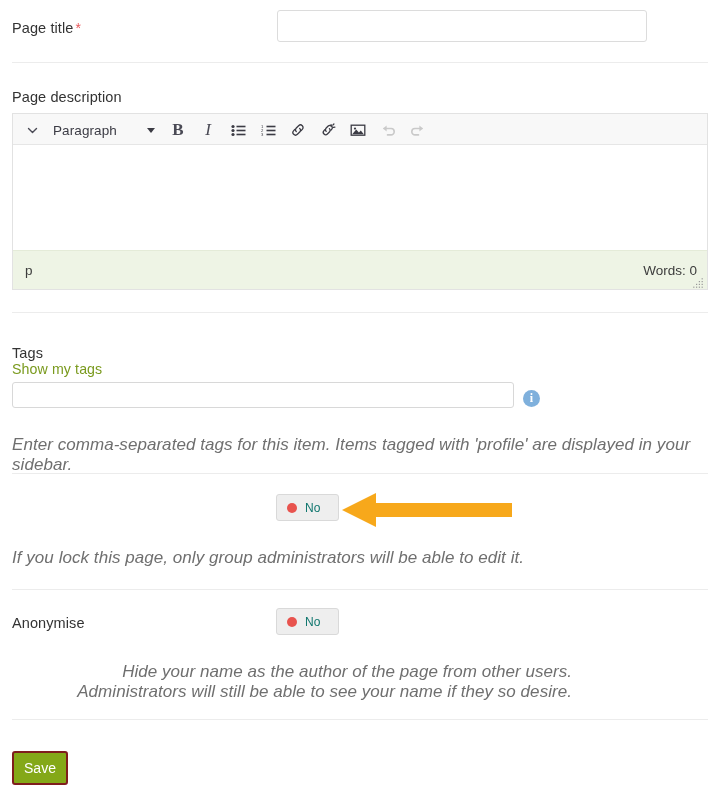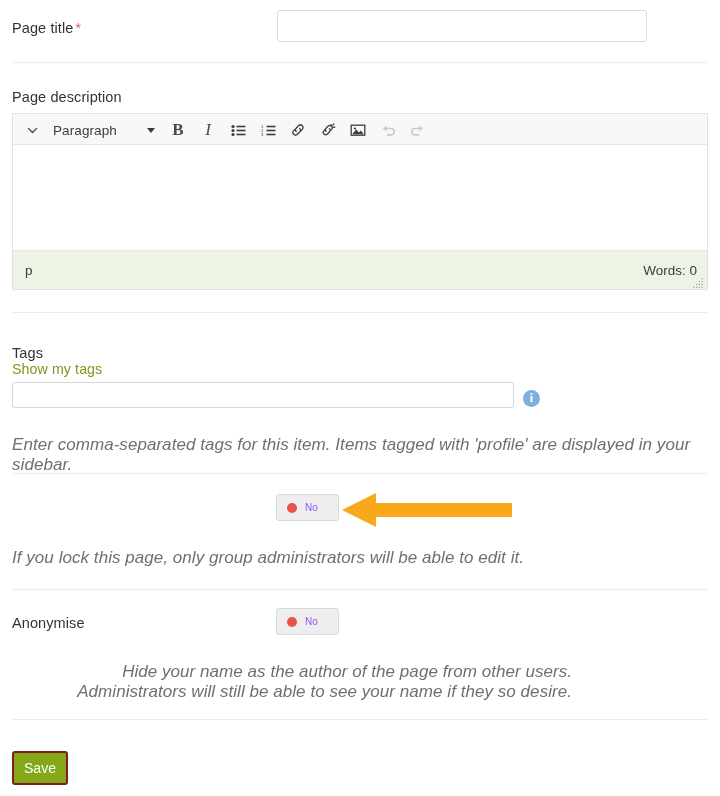--- a/index.html
+++ b/index.html
@@ -204,22 +204,22 @@
     user-select: none;
   }
   .switch-dot {
     width: 10px;
     height: 10px;
     border-radius: 50%;
     background: #e8534e;
     margin-right: 8px;
   }
   .switch-label {
-    font-size: 10px;
-    color: #8b5cf6;
+    font-size: 12px;
+    color: #0f766e;
   }
 
   
   .arrow-annotation {
     position: absolute;
     left: 340px;
     top: 491px;
     width: 174px;
     height: 38px;
     pointer-events: none;

